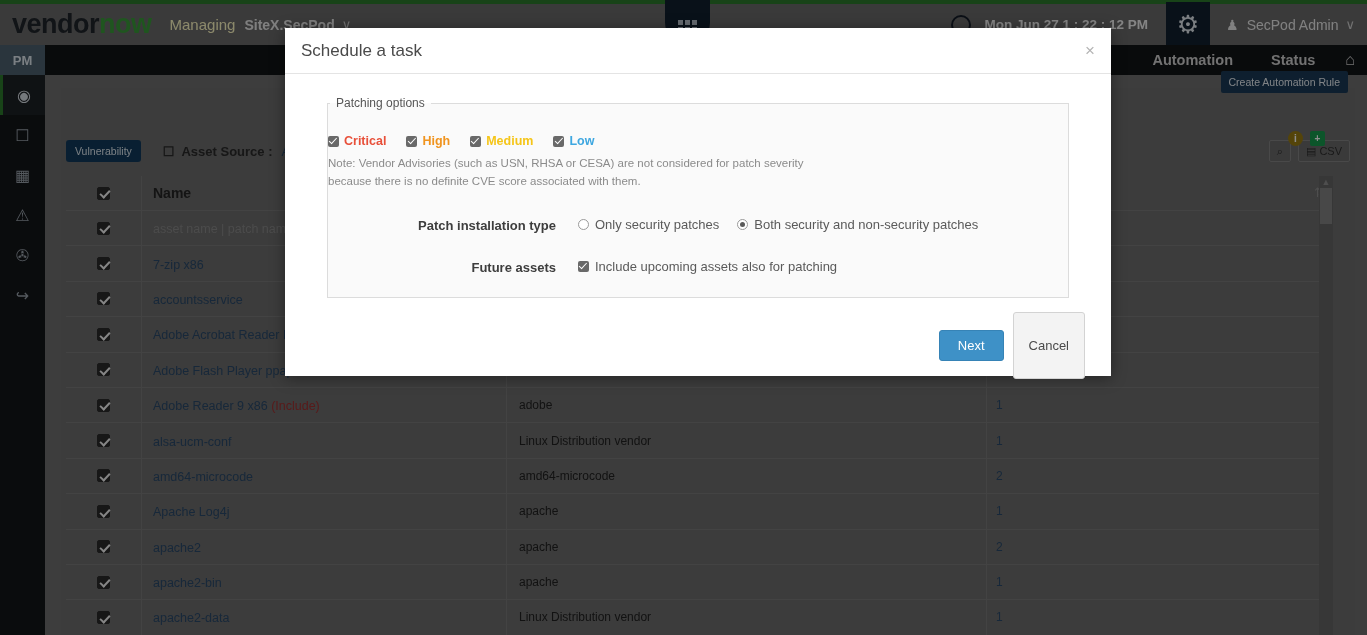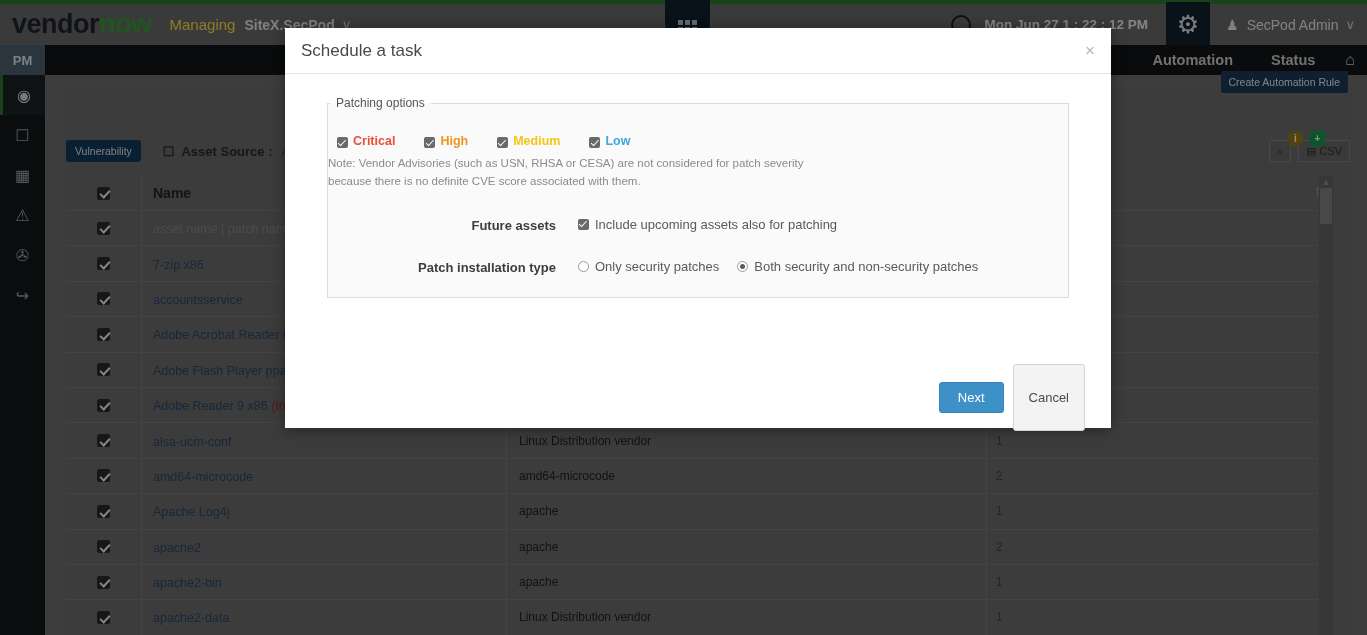--- a/index.html
+++ b/index.html
@@ -18,21 +18,21 @@
   .greenrule { position:absolute; top:0; left:0; width:100%; height:4px; background:#2c7a2c; }
 
   
   .header {
     position: absolute; top: 4px; left: 0; width: 100%; height: 41px;
     background: #6b6b6b; display: flex; align-items: center;
   }
   .brand { font-size: 27px; font-weight: bold; letter-spacing: -0.5px; margin-left: 12px; }
   .brand .saner { color: #20252b; }
   .brand .now   { color: #3a9b3a; }
-  .managing { color:#fde047; font-size:15px; margin-left:18px; }
+  .managing { color:#fef9c3; font-size:15px; margin-left:18px; }
   .site { color:#e8e8e8; font-size:14px; font-weight:bold; margin-left:9px; }
   .caret-dn { color:#cfcfcf; font-size:13px; margin-left:7px; }
   .grid-btn {
     position:absolute; left:665px; top:-4px; width:45px; height:45px;
     background:#12202e; border-radius:0 0 26px 26px; display:flex;
     align-items:flex-end; justify-content:center; padding-bottom:6px;
   }
   .grid-glyph { display:grid; grid-template-columns:repeat(3,5px); grid-template-rows:repeat(3,5px); gap:2px; }
   .grid-glyph i { background:#b9c2cc; display:block; }
   .hdr-right { margin-left:auto; display:flex; align-items:center; height:100%; }
@@ -119,40 +119,40 @@
   .badge-i { background:#9a7d12; }
   .badge-p { background:#169b4e; border-radius:2px; }
   .rowicons { position:absolute; right:30px; top:43px; display:flex; gap:7px; }
 
   .vscroll { position:absolute; right:0; top:0; bottom:0; width:14px; background:#656565; }
   .vscroll .up { color:#8e8e8e; font-size:9px; text-align:center; line-height:12px; }
   .vscroll .thumb { margin:0 1px; height:36px; background:#838383; }
 
   
   .modal {
-    position:absolute; z-index:50; left:285px; top:28px; width:826px; height:400px;
+    position:absolute; z-index:50; left:285px; top:28px; width:826px; height:348px;
     background:#fff; box-shadow:0 2px 14px rgba(0,0,0,0.4);
   }
   .modal-hd { height:46px; border-bottom:1px solid #e4e4e4; display:flex; align-items:center; padding:0 16px; }
   .modal-title { font-size:17px; color:#4a4a4a; }
   .modal-x { margin-left:auto; color:#b4b4b4; font-size:17px; }
   .modal-body { padding:22px 42px 0 42px; }
 
   fieldset.opts {
     border:1px solid #dcdcdc; background:#fafafa; padding:14px 0 22px 0;
     margin:0;
   }
   fieldset.opts legend { font-size:12px; color:#555; padding:0 6px; margin-left:2px; }
 
   .frow { display:flex; align-items:flex-start; margin-top:10px; }
   .frow .flabel { width:250px; text-align:right; padding-right:22px; font-size:13px; font-weight:bold; color:#3d3d3d; padding-top:1px; }
   .frow .fctl { flex:1; }
 
   .sevline { display:flex; align-items:center; gap:20px; }
-  .sev { display:flex; align-items:flex-end; gap:5px; font-size:12.5px; font-weight:bold;margin-left:9px; }
+  .sev { display:flex; align-items:center; gap:5px; font-size:12.5px; font-weight:bold; }
   .cbx { width:11px; height:11px; background:#696969; border-radius:2px; position:relative; flex:none; }
   .cbx::after {
     content:""; position:absolute; left:3.2px; top:0.6px; width:3.2px; height:6.6px;
     border:solid #fff; border-width:0 1.9px 1.9px 0; transform:rotate(43deg);
   }
   .sev-critical { color:#e8503a; }
   .sev-high     { color:#f0941f; }
   .sev-medium   { color:#f5c518; }
   .sev-low      { color:#3ea7e0; }
   .note { margin-top:7px; font-size:11.5px; color:#8b8b8b; line-height:1.55; max-width:482px; }
@@ -423,44 +423,44 @@
             <label class="sev sev-low">
                 <span class="cbx"></span>
                 <span>Low</span>
               </label>
           </div>
           <div class="note">Note: Vendor Advisories (such as USN, RHSA or CESA) are not considered for patch severity because there is no definite CVE score associated with them.</div>
         </div>
       </div>
 
       <div class="frow" style="margin-top:26px">
+        <div class="flabel">Patch installation type</div>
+        <div class="fctl">
+          <div class="radline">
+            <label class="rad">
+                <span class="rcirc"></span>
+                <span>Only security patches</span>
+              </label>
+            <label class="rad">
+                <span class="rcirc on"></span>
+                <span>Both security and non-security patches</span>
+              </label>
+          </div>
+        </div>
+      </div>
+
+      <div class="frow" style="margin-top:26px">
         <div class="flabel">Future assets</div>
         <div class="fctl">
           <label class="fa-line">
             <span class="cbx"></span>
             <span>Include upcoming assets also for patching</span>
           </label>
         </div>
       </div>
-
-      <div class="frow" style="margin-top:26px">
-        <div class="flabel">Patch installation type</div>
-        <div class="fctl">
-          <div class="radline">
-            <label class="rad">
-                <span class="rcirc"></span>
-                <span>Only security patches</span>
-              </label>
-            <label class="rad">
-                <span class="rcirc on"></span>
-                <span>Both security and non-security patches</span>
-              </label>
-          </div>
-        </div>
-      </div>
     </fieldset>
   </div>
 
   <div class="modal-ft">
     <button class="btn-next">Next</button>
     <button class="btn-cancel">Cancel</button>
   </div>
 </div>
 
 </body></html>

